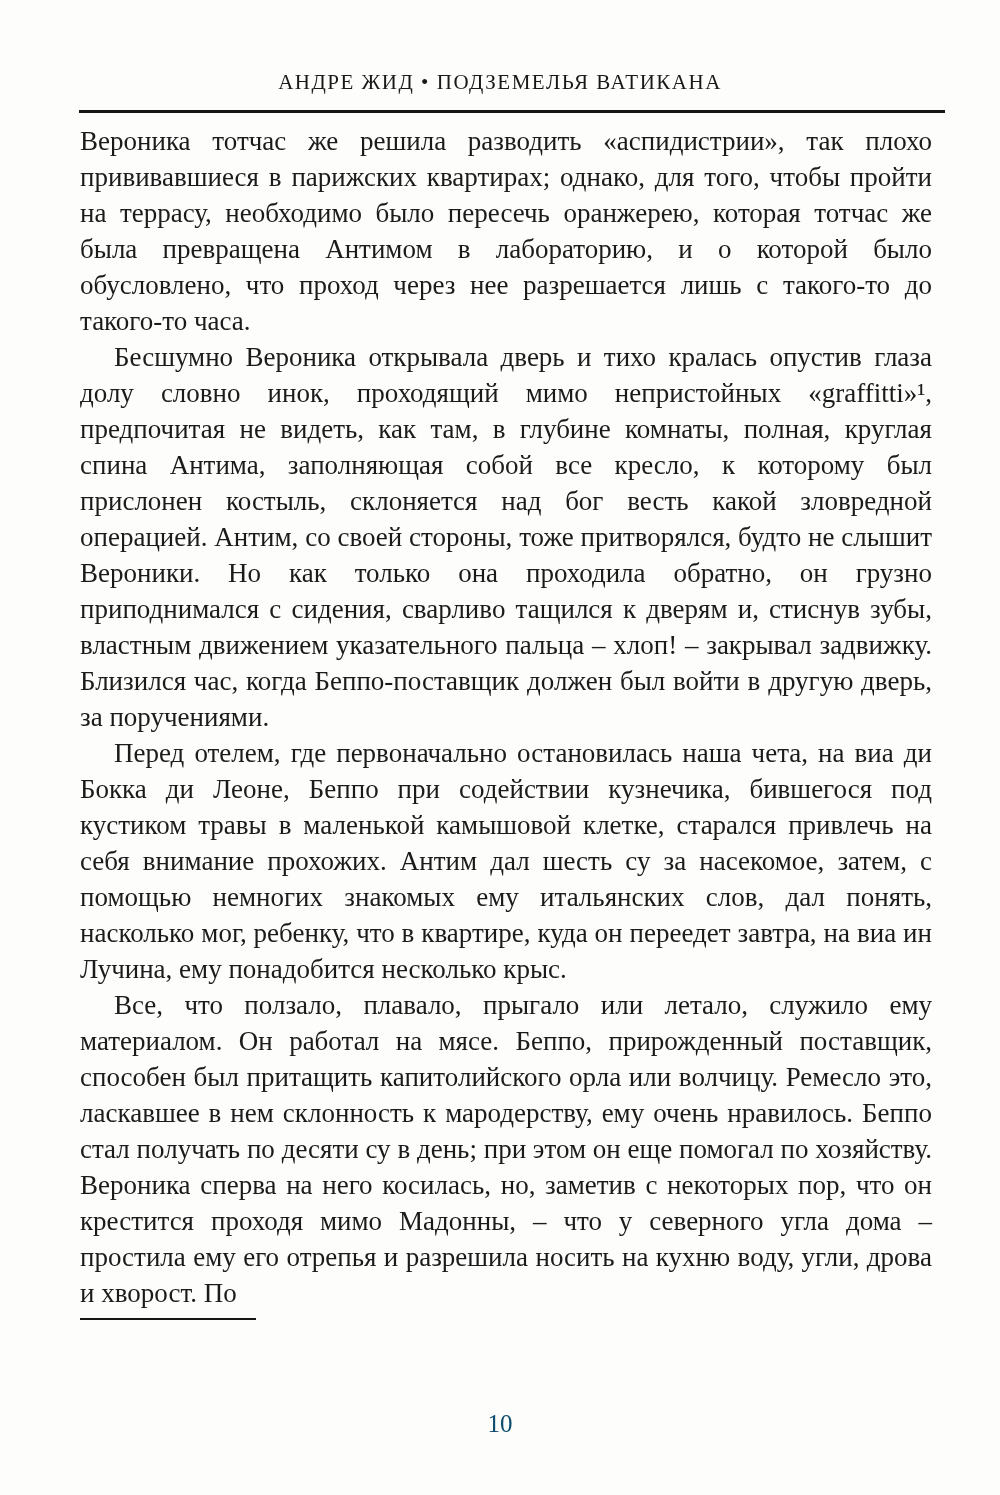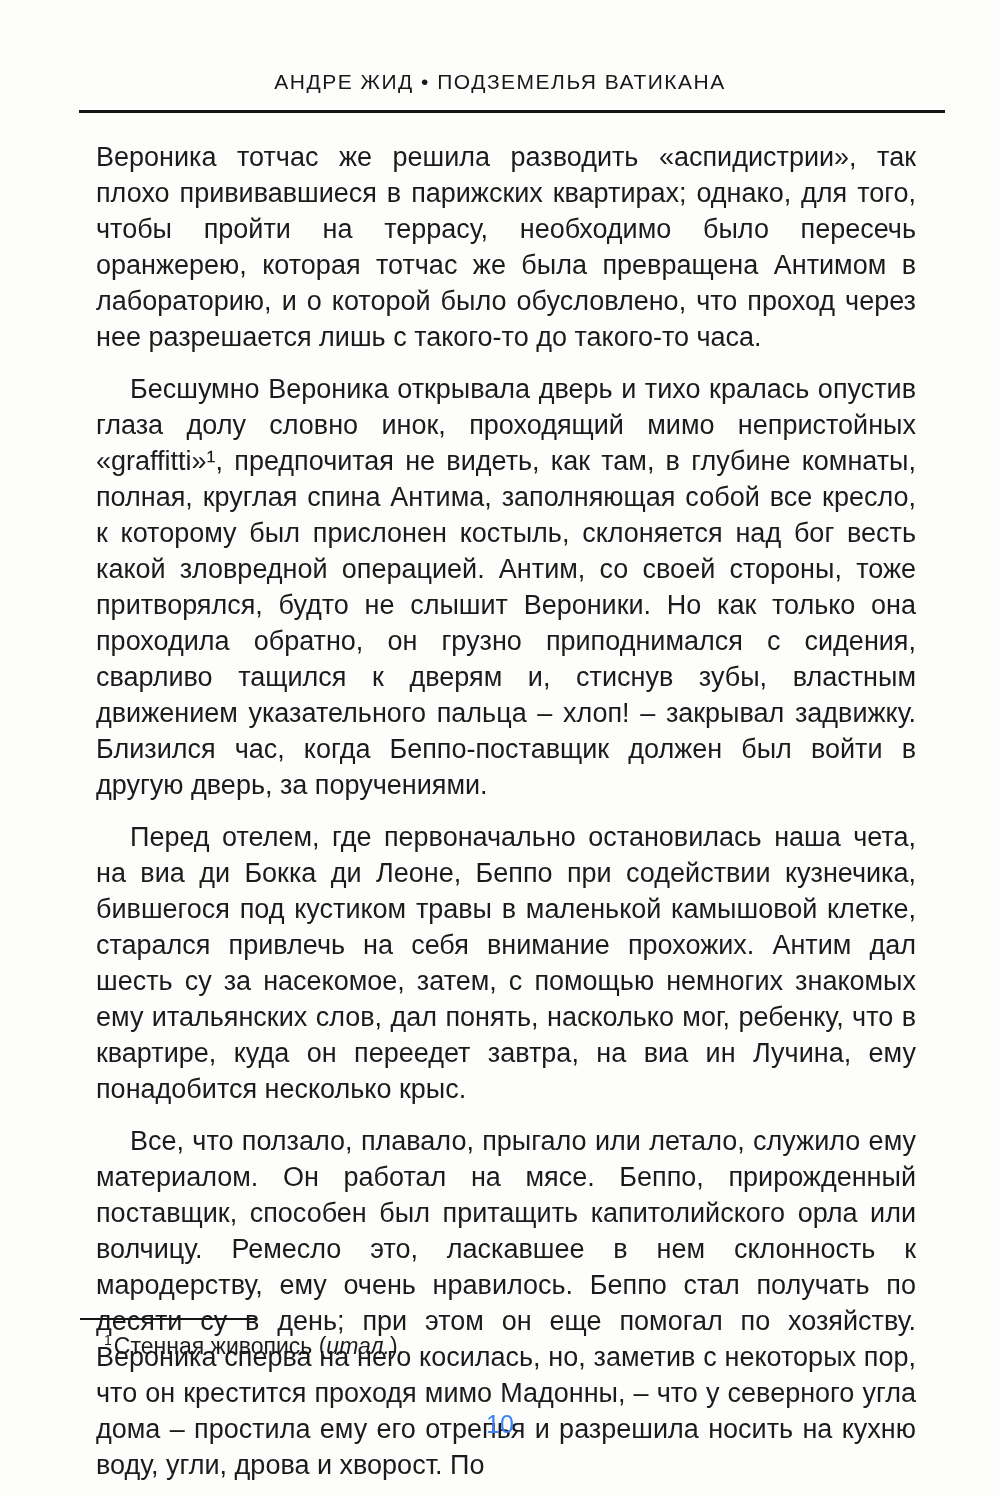--- a/index.html
+++ b/index.html
@@ -6,21 +6,21 @@
     margin: 0;
     padding: 0;
     background: #ffffff;
   }
   .page {
     position: relative;
     width: 1000px;
     height: 1495px;
     background: #fdfdfc;
     color: #1b1b1b;
-    font-family: Liberation Sans, sans-serif;
+    font-family: Liberation Serif, serif;
     overflow: hidden;
   }
   .running-header {
     position: absolute;
     top: 70px;
     left: 0;
     width: 100%;
     text-align: center;
     font-size: 21px;
     letter-spacing: 1.5px;
@@ -40,21 +40,21 @@
     top: 123px;
     left: 80px;
     width: 852px;
     font-size: 27px;
     line-height: 36px;
     text-align: justify;
     hyphens: auto;
     -webkit-hyphens: auto;
   }
   .para {
-    margin: 16px;
+    margin: 0;
     padding: 0;
     text-indent: 34px;
   }
   .para.no-indent {
     text-indent: 0;
   }
   .para.section-gap {
     margin-top: 30px;
   }
   .footnote-area {
@@ -83,39 +83,38 @@
   .footnote em {
     font-style: italic;
   }
   .page-number {
     position: absolute;
     top: 1410px;
     left: 0;
     width: 100%;
     text-align: center;
     font-size: 25px;
-    color: #3b82f6;
+    color: #0c4a6e;
   }
 </style>
 </head>
 <body>
 
 <div class="page">
 
   <div class="running-header">АНДРЕ ЖИД • ПОДЗЕМЕЛЬЯ ВАТИКАНА</div>
 
   <div class="header-rule"></div>
 
   <main class="text-block">
     <p class="para no-indent">Вероника тотчас же решила разводить «аспидистрии», так плохо прививавшиеся в парижских квартирах; однако, для того, чтобы пройти на террасу, необходимо было пересечь оранжерею, которая тотчас же была превращена Антимом в лабораторию, и о которой было обусловлено, что проход через нее разрешается лишь с такого-то до такого-то часа.</p>
     <p class="para">Бесшумно Вероника открывала дверь и тихо кралась опустив глаза долу словно инок, проходящий мимо непристойных «graffitti»¹, предпочитая не видеть, как там, в глубине комнаты, полная, круглая спина Антима, заполняющая собой все кресло, к которому был прислонен костыль, склоняется над бог весть какой зловредной операцией. Антим, со своей стороны, тоже притворялся, будто не слышит Вероники. Но как только она проходила обратно, он грузно приподнимался с сидения, сварливо тащился к дверям и, стиснув зубы, властным движением указательного пальца – хлоп! – закрывал задвижку. Близился час, когда Беппо-поставщик должен был войти в другую дверь, за поручениями.</p>
     <p class="para">Перед отелем, где первоначально остановилась наша чета, на виа ди Бокка ди Леоне, Беппо при содействии кузнечика, бившегося под кустиком травы в маленькой камышовой клетке, старался привлечь на себя внимание прохожих. Антим дал шесть су за насекомое, затем, с помощью немногих знакомых ему итальянских слов, дал понять, насколько мог, ребенку, что в квартире, куда он переедет завтра, на виа ин Лучина, ему понадобится несколько крыс.</p>
     <p class="para">Все, что ползало, плавало, прыгало или летало, служило ему материалом. Он работал на мясе. Беппо, прирожденный поставщик, способен был притащить капитолийского орла или волчицу. Ремесло это, ласкавшее в нем склонность к мародерству, ему очень нравилось. Беппо стал получать по десяти су в день; при этом он еще помогал по хозяйству. Вероника сперва на него косилась, но, заметив с некоторых пор, что он крестится проходя мимо Мадонны, – что у северного угла дома – простила ему его отрепья и разрешила носить на кухню воду, угли, дрова и хворост. По</p>
   </main>
 
   <div class="footnote-area">
     <div class="footnote-rule"></div>
-    <p class="footnote"><sup>1</sup><span>Стенная живопись (</span><em>итал.</em><span>).</span></p>
   </div>
 
   <div class="page-number">10</div>
 
 </div>
 
 </body></html>

